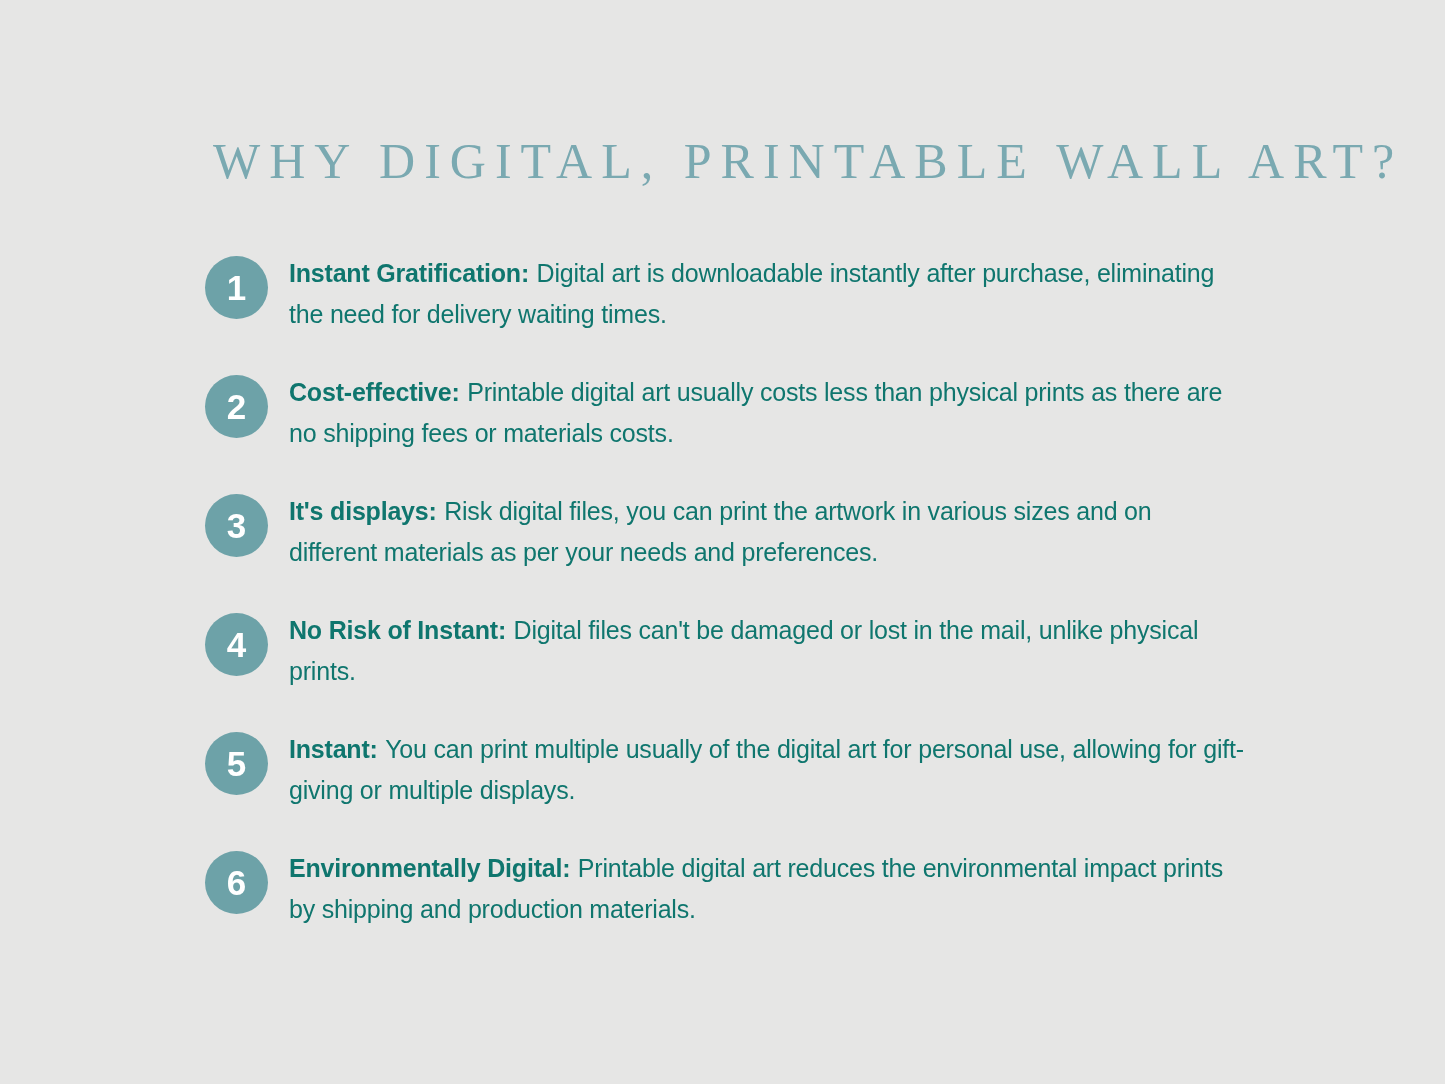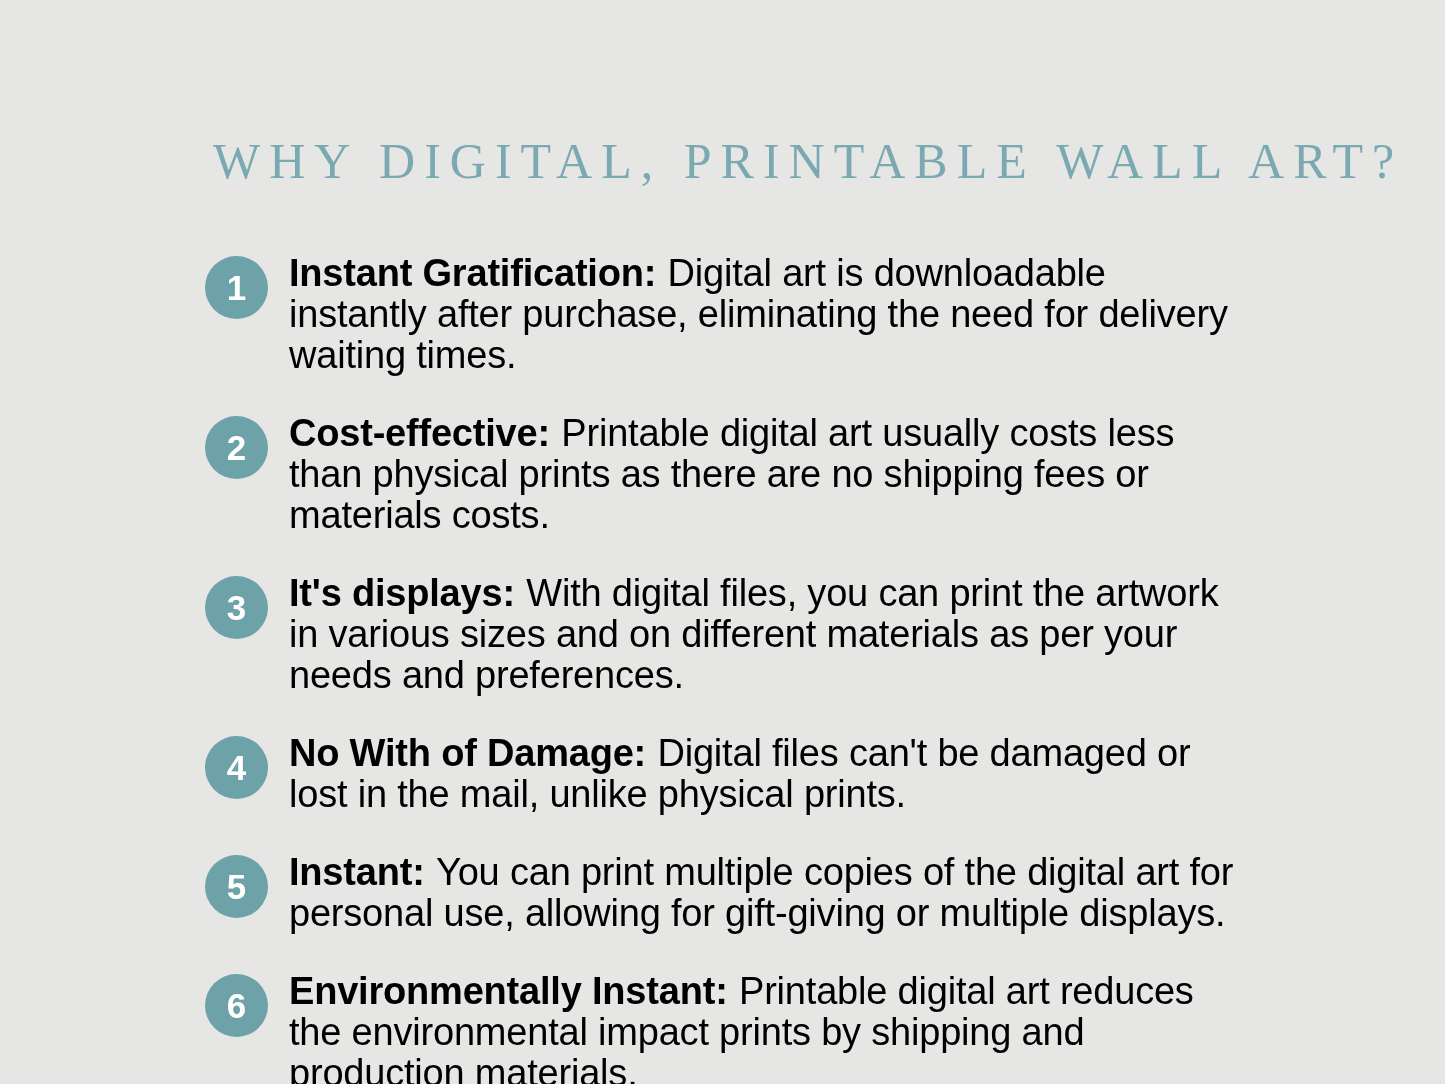--- a/index.html
+++ b/index.html
@@ -56,23 +56,23 @@
     color: #ffffff;
     font-size: 35px;
     font-weight: 700;
     display: flex;
     align-items: center;
     justify-content: center;
     margin-top: 3px;
   }
 
   .benefit-text {
-    font-size: 38px;
+    font-size: 25px;
     line-height: 41px;
-    color: #000000;
+    color: #0f766e;
     max-width: 955px;
     letter-spacing: -0.2px;
   }
 
   .benefit-label {
     font-weight: 700;
     margin-right: 0.3em;
   }
 </style>
 </head>
@@ -89,32 +89,32 @@
       <p class="benefit-text"><span class="benefit-label">Instant Gratification:</span><span>Digital art is downloadable instantly after purchase, eliminating the need for delivery waiting times.</span></p>
     </div>
 
     <div class="benefit-item">
       <div class="num-circle">2</div>
       <p class="benefit-text"><span class="benefit-label">Cost-effective:</span><span>Printable digital art usually costs less than physical prints as there are no shipping fees or materials costs.</span></p>
     </div>
 
     <div class="benefit-item">
       <div class="num-circle">3</div>
-      <p class="benefit-text"><span class="benefit-label">It's displays:</span><span>With digital files, you can print the artwork in various sizes and on different materials as per your needs and preferences.</span></p>
+      <p class="benefit-text"><span class="benefit-label">It's displays:</span><span>Risk digital files, you can print the artwork in various sizes and on different materials as per your needs and preferences.</span></p>
     </div>
 
     <div class="benefit-item">
       <div class="num-circle">4</div>
-      <p class="benefit-text"><span class="benefit-label">No With of Damage:</span><span>Digital files can't be damaged or lost in the mail, unlike physical prints.</span></p>
+      <p class="benefit-text"><span class="benefit-label">No Risk of Instant:</span><span>Digital files can't be damaged or lost in the mail, unlike physical prints.</span></p>
     </div>
 
     <div class="benefit-item">
       <div class="num-circle">5</div>
-      <p class="benefit-text"><span class="benefit-label">Instant:</span><span>You can print multiple copies of the digital art for personal use, allowing for gift-giving or multiple displays.</span></p>
+      <p class="benefit-text"><span class="benefit-label">Instant:</span><span>You can print multiple usually of the digital art for personal use, allowing for gift-giving or multiple displays.</span></p>
     </div>
 
     <div class="benefit-item">
       <div class="num-circle">6</div>
-      <p class="benefit-text"><span class="benefit-label">Environmentally Instant:</span><span>Printable digital art reduces the environmental impact prints by shipping and production materials.</span></p>
+      <p class="benefit-text"><span class="benefit-label">Environmentally Digital:</span><span>Printable digital art reduces the environmental impact prints by shipping and production materials.</span></p>
     </div>
 
   </div>
 </div>
 
 </body></html>

